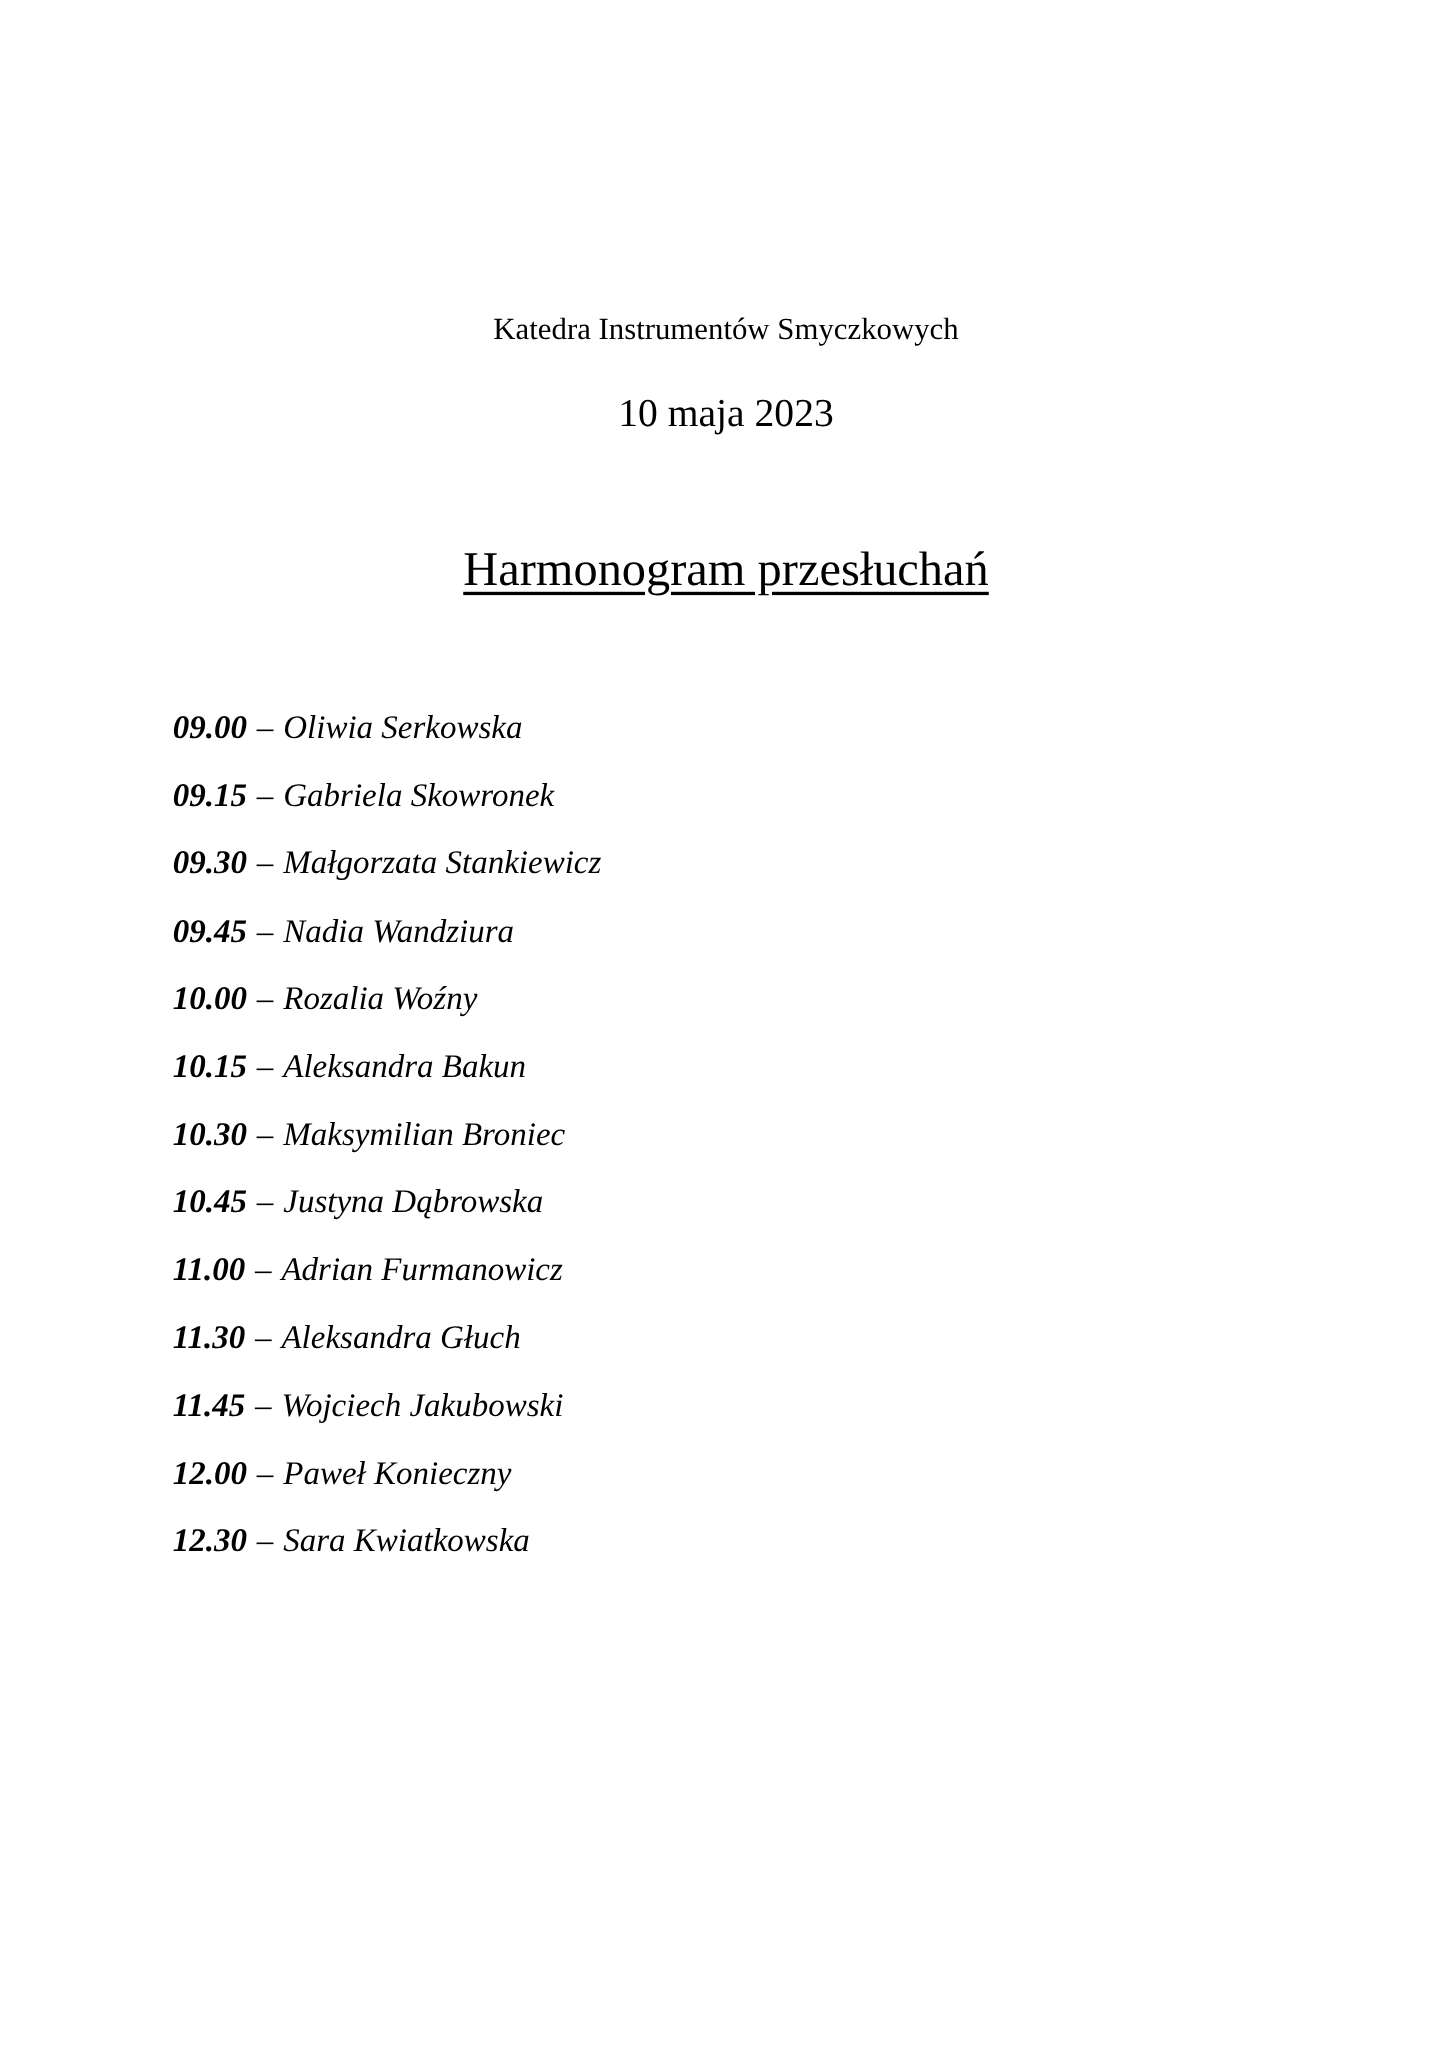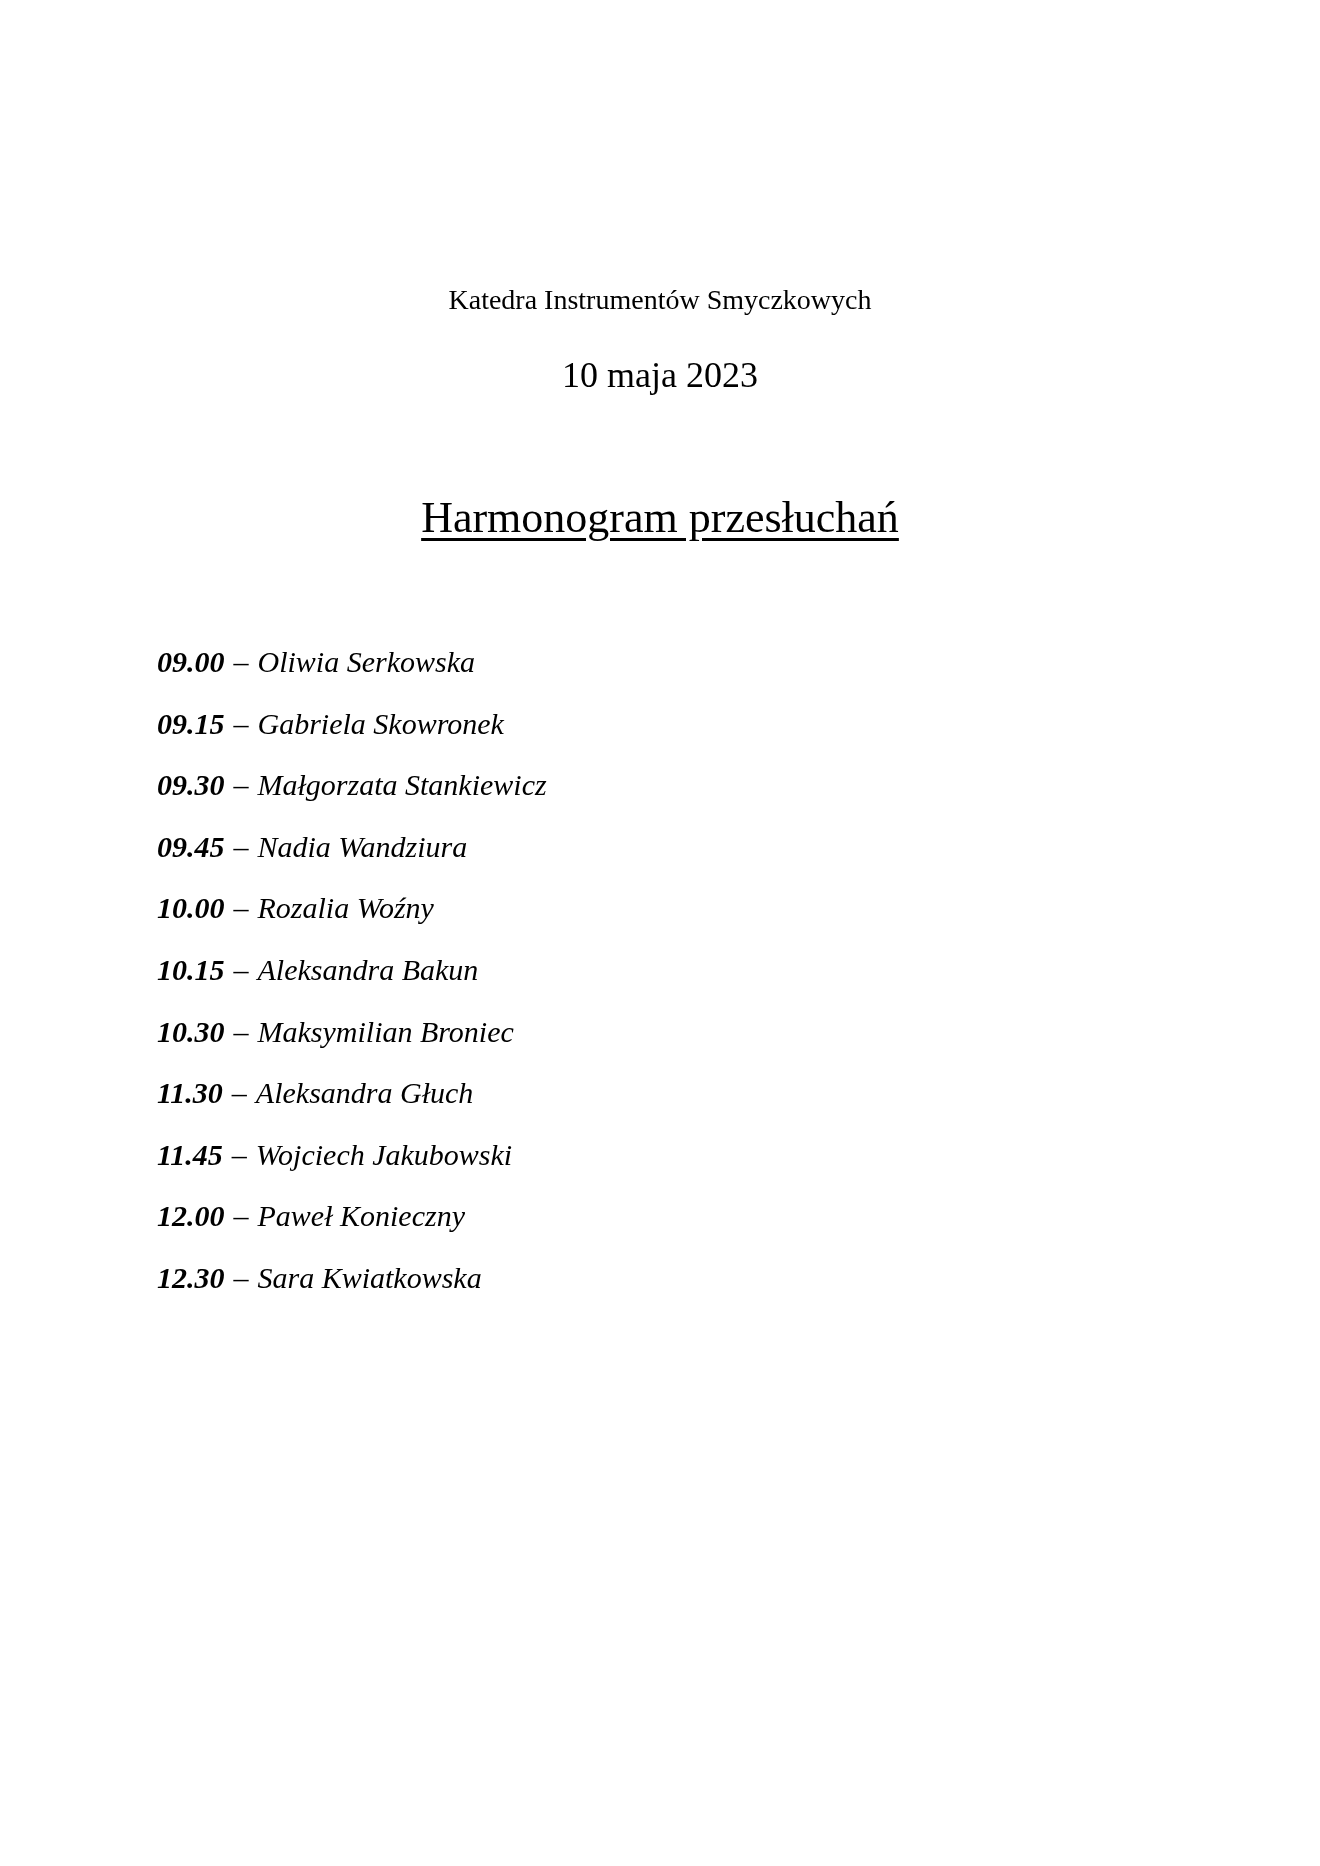--- a/index.html
+++ b/index.html
@@ -93,19 +93,21 @@
   </h2>
 
   <div class="schedule-list">
       <div class="schedule-item"><span class="time">09.00</span><span class="sep">–</span><span class="name">Oliwia Serkowska</span></div>
       <div class="schedule-item"><span class="time">09.15</span><span class="sep">–</span><span class="name">Gabriela Skowronek</span></div>
       <div class="schedule-item"><span class="time">09.30</span><span class="sep">–</span><span class="name">Małgorzata Stankiewicz</span></div>
       <div class="schedule-item"><span class="time">09.45</span><span class="sep">–</span><span class="name">Nadia Wandziura</span></div>
       <div class="schedule-item"><span class="time">10.00</span><span class="sep">–</span><span class="name">Rozalia Woźny</span></div>
       <div class="schedule-item"><span class="time">10.15</span><span class="sep">–</span><span class="name">Aleksandra Bakun</span></div>
       <div class="schedule-item"><span class="time">10.30</span><span class="sep">–</span><span class="name">Maksymilian Broniec</span></div>
+      <div class="schedule-item"><span class="time">10.45</span><span class="sep">–</span><span class="name">Justyna Dąbrowska</span></div>
+      <div class="schedule-item"><span class="time">11.00</span><span class="sep">–</span><span class="name">Adrian Furmanowicz</span></div>
       <div class="schedule-item"><span class="time">11.30</span><span class="sep">–</span><span class="name">Aleksandra Głuch</span></div>
       <div class="schedule-item"><span class="time">11.45</span><span class="sep">–</span><span class="name">Wojciech Jakubowski</span></div>
       <div class="schedule-item"><span class="time">12.00</span><span class="sep">–</span><span class="name">Paweł Konieczny</span></div>
       <div class="schedule-item"><span class="time">12.30</span><span class="sep">–</span><span class="name">Sara Kwiatkowska</span></div>
     </div>
 
 </div>
 
 </body></html>

